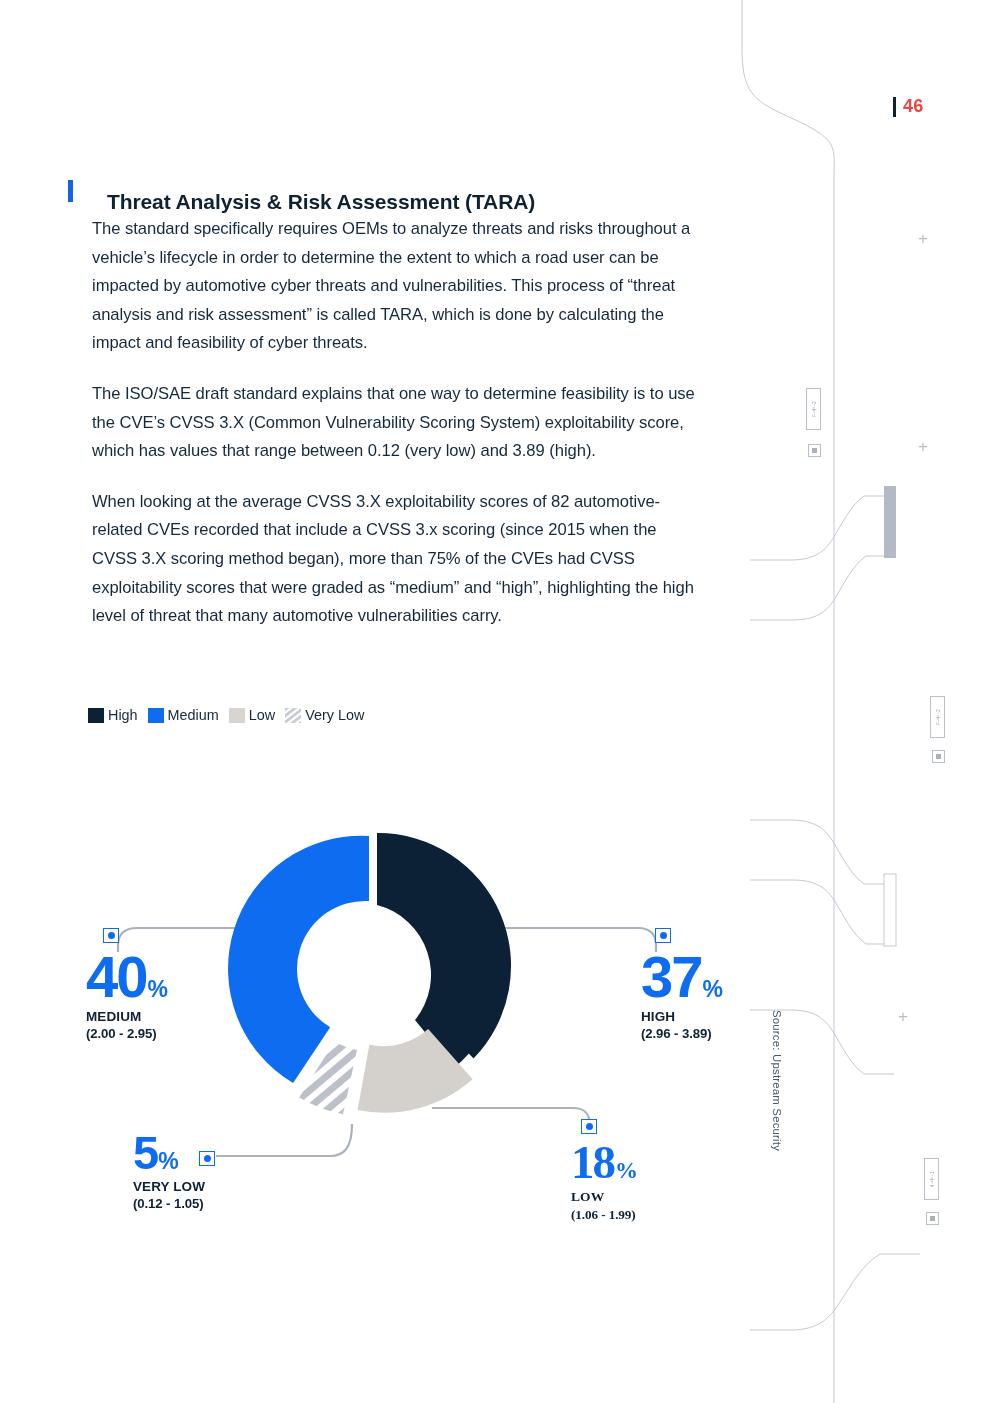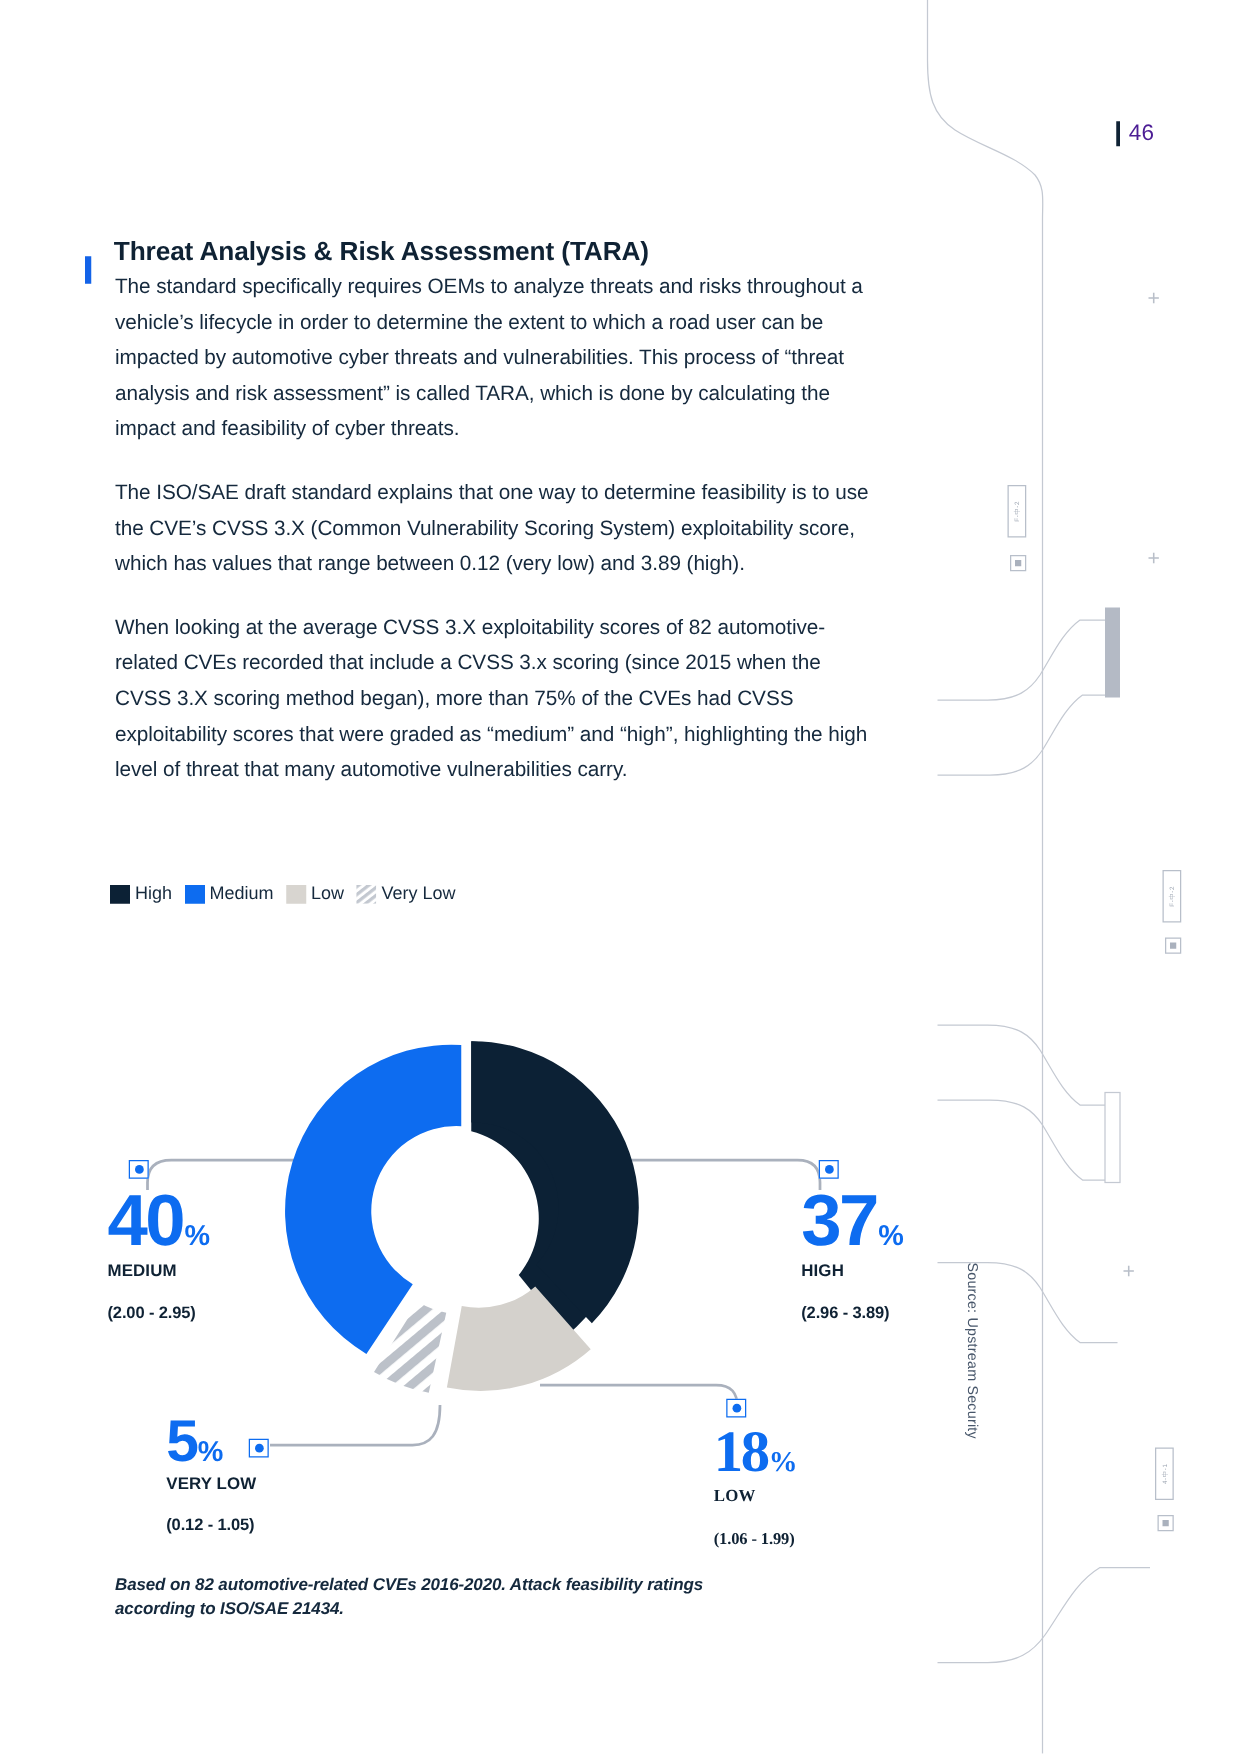--- a/index.html
+++ b/index.html
@@ -23,24 +23,24 @@
     white-space:nowrap;display:block;
     position:absolute;left:50%;top:50%;
     transform-origin:center;
   }
   .tabsq{position:absolute;border:1px solid #b8bfca;background:#fff;}
   .tabsq span{position:absolute;left:50%;top:50%;width:5px;height:5px;margin:-2.5px 0 0 -2.5px;background:#aab1bd;}
 
   
   .pagenum{position:absolute;left:893px;top:96px;display:flex;align-items:center;gap:7px;}
   .pagenum .bar{width:3px;height:20px;background:#0f2234;display:block;}
-  .pagenum .num{font-size:18px;font-weight:normal;color:#4c1d95;letter-spacing:.2px;}
-
-  
-  .h-wrap{position:absolute;left:68px;top:176px;display:flex;align-items:flex-end;gap:18px;}
+  .pagenum .num{font-size:18px;font-weight:bold;color:#ef4444;letter-spacing:.2px;}
+
+  
+  .h-wrap{position:absolute;left:68px;top:176px;display:flex;align-items:flex-start;gap:34px;}
   .h-bar{width:5px;height:22px;background:#1363e8;margin-top:4px;flex:0 0 auto;}
   .h-title{font-size:21px;font-weight:bold;color:#0f2234;letter-spacing:-.1px;line-height:1.1;}
 
   
   .copy{position:absolute;left:92px;top:215px;width:615px;}
   .copy p{
     margin:0 12px 22px 0;
     font-size:16.6px;line-height:28.6px;color:#15293d;
     letter-spacing:-.05px;
   }
@@ -59,21 +59,21 @@
   .chart-area{position:absolute;left:0;top:756px;width:760px;height:500px;}
 
   
   .callout{position:absolute;}
   .callout .big{
     font-weight:bold;color:#0d6cf0;line-height:.84;
     letter-spacing:-2px;display:flex;align-items:baseline;
   }
   .callout .big .pct{font-size:23px;letter-spacing:-1px;margin-left:1px;}
   .callout .nm{font-size:13.5px;font-weight:bold;color:#0f2234;letter-spacing:.1px;margin-top:7px;}
-  .callout .rg{font-size:13.2px;font-weight:bold;color:#0f2234;letter-spacing:-.1px;margin-top:18px;}
+  .callout .rg{font-size:13.2px;font-weight:bold;color:#0f2234;letter-spacing:-.1px;margin-top:2px;}
 
   .co-medium{left:86px;top:953px;}
   .co-medium .big{font-size:58px;text-align:center;}
   .co-high{left:641px;top:953px;}
   .co-high .big{font-size:58px;}
   .co-verylow{left:133px;top:1133px;}
   .co-verylow .big{font-size:47px;}
   .co-low{left:571px;top:1143px;font-family:Liberation Serif, serif;}
   .co-low .big{font-size:47px;}
 
@@ -281,15 +281,14 @@
     <div class="big">
       <span>18</span>
       <span class="pct">%</span>
     </div>
     <div class="nm">LOW</div>
     <div class="rg">(1.06 - 1.99)</div>
   </div>
 
   <div class="source">Source: Upstream Security</div>
 
-  <div class="footnote">Based on 82 automotive-related CVEs 2016-2020. Attack feasibility ratings according to ISO/SAE 21434.</div>
 
 </div>
 
 </body></html>

